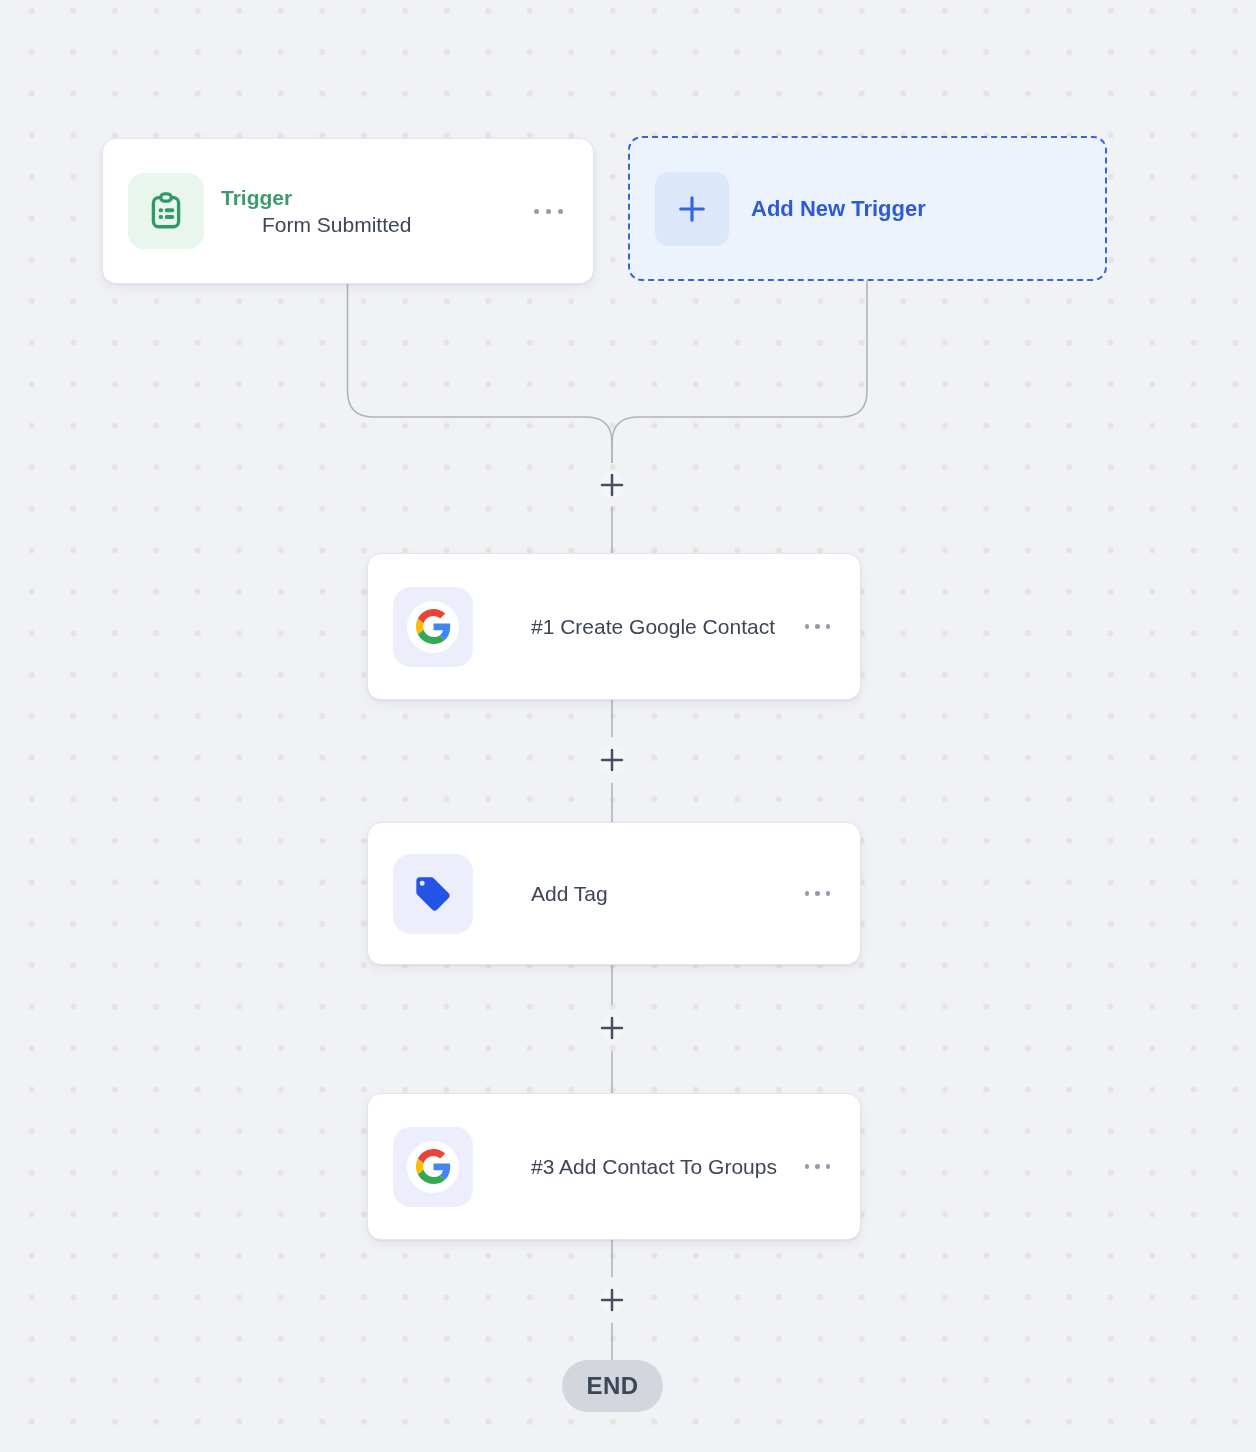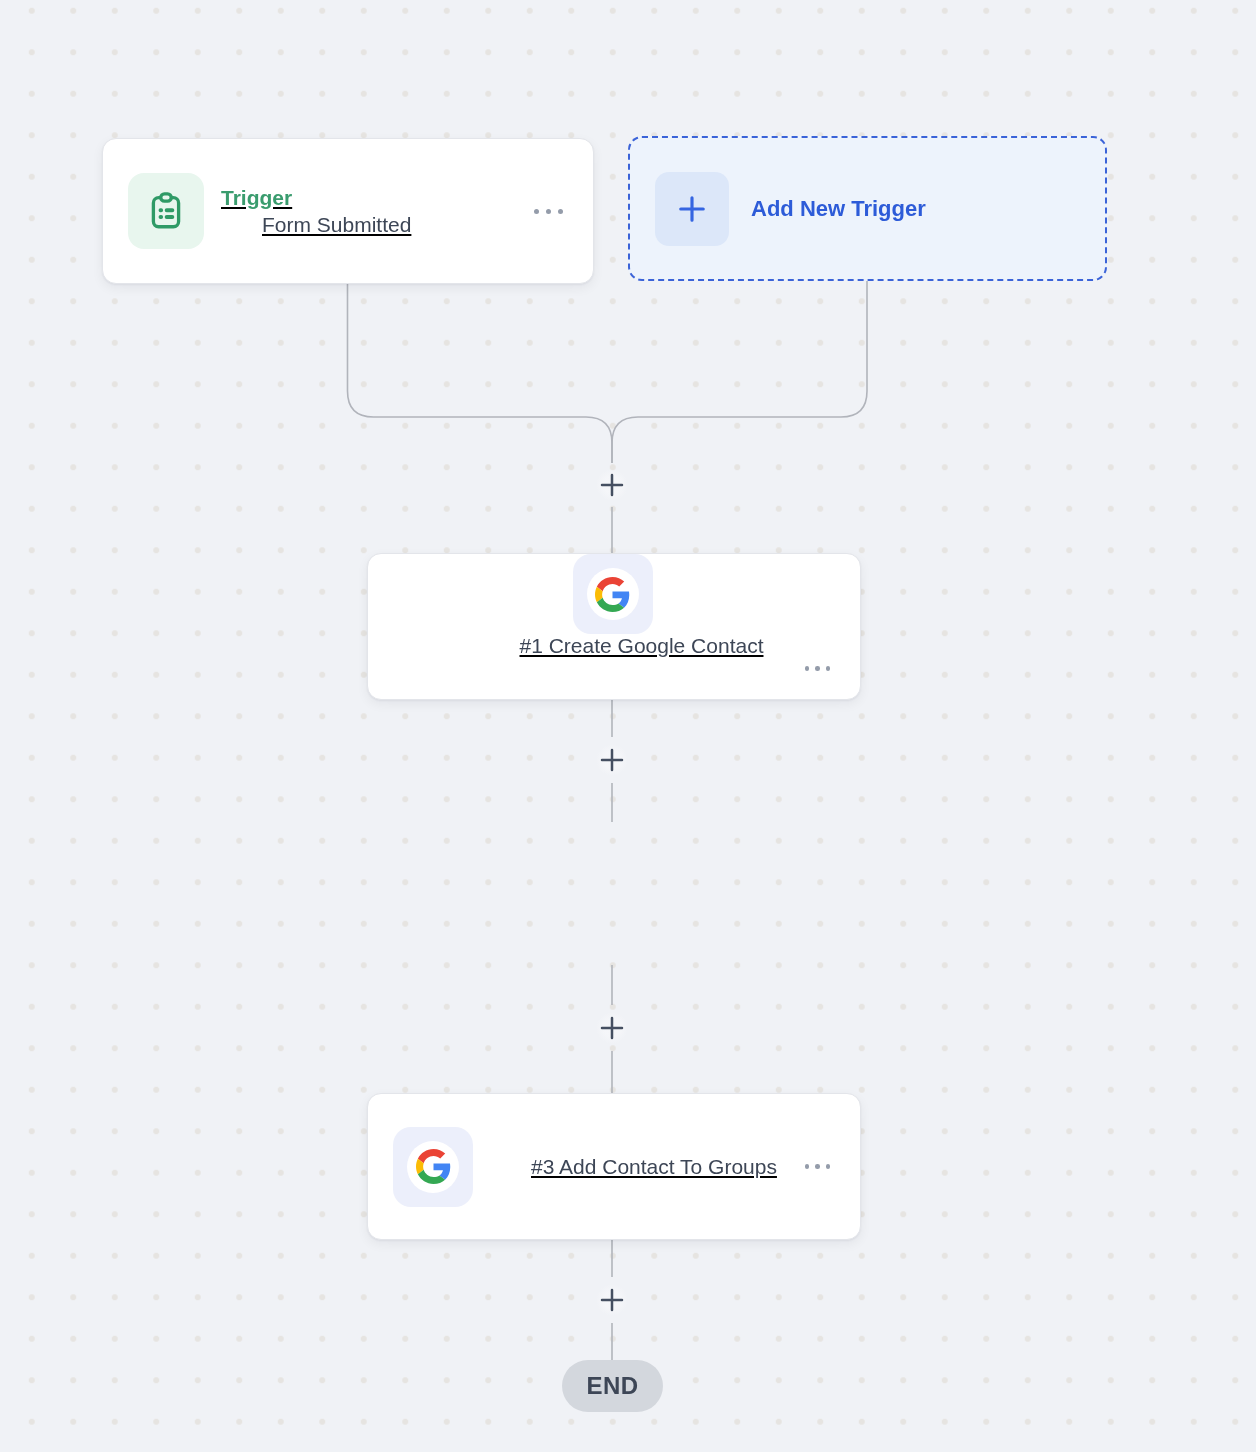--- a/index.html
+++ b/index.html
@@ -36,21 +36,21 @@
   }
 
   .card--trigger   { left: 102px; top: 138px;  width: 492px; height: 146px; }
   .card--addtrig   {
     left: 628px; top: 136px; width: 479px; height: 145px;
     background: #edf3fc;
     border: 2px dashed #3b63d8;
     box-shadow: none;
     cursor: pointer;
   }
-  .card--action1   { left: 367px; top: 553px;  width: 494px; height: 147px; flex-direction: column; }
+  .card--action1   { left: 367px; top: 553px;  width: 494px; height: 147px; }
   .card--action2   { left: 367px; top: 822px;  width: 494px; height: 143px; }
   .card--action3   { left: 367px; top: 1093px; width: 494px; height: 147px; }
 
   .icon-box {
     flex: 0 0 auto;
     display: flex;
     align-items: center;
     justify-content: center;
     border-radius: 16px;
   }
@@ -58,21 +58,21 @@
   .icon-box--plus   { width: 74px; height: 74px; background: #dce7f9; border-radius: 14px; }
   .icon-box--blue   { width: 80px; height: 80px; background: #eceffb; border-radius: 18px; }
 
   .g-circle {
     width: 52px; height: 52px;
     background: #ffffff;
     border-radius: 50%;
     display: flex; align-items: center; justify-content: center;
   }
 
-  .texts { margin-left: 17px; display: flex; flex-direction: column; gap: 3px; text-decoration: underline; }
+  .texts { margin-left: 17px; display: flex; flex-direction: column; gap: 3px; }
   .category { font-size: 21px; font-weight: 700; color: #3a9c6e; }
   .node-title { font-size: 21px; font-weight: 400; color: #3d4656; margin-left: 41px; }
   .addtrig-label { margin-left: 22px; font-size: 22px; font-weight: 700; color: #2d5bd8; text-align: center; }
 
   .ellipsis {
     margin-left: auto;
     display: flex;
     gap: 7px;
     padding: 8px 2px;
     cursor: pointer;
@@ -181,20 +181,35 @@
         <i></i>
       </div>
   </div>
 
   <div class="plus-node" style="left:612px; top:760px;">
     <svg width="24" height="24" viewBox="0 0 24 24" fill="none" stroke="#454f61" stroke-width="2.5" stroke-linecap="round">
       <path d="M12 2 V22 M2 12 H22"></path>
     </svg>
   </div>
 
+  <div class="card card--action2">
+    <div class="icon-box icon-box--blue">
+      <svg width="40" height="40" viewBox="0 0 24 24" fill="#2454e6">
+        <path d="M21.41 11.58l-9-9C12.05 2.22 11.55 2 11 2H4c-1.1 0-2 .9-2 2v7c0 .55.22 1.05.59 1.42l9 9c.36.36.86.58 1.41.58s1.05-.22 1.41-.59l7-7c.37-.36.59-.86.59-1.41s-.22-1.06-.59-1.42zM5.5 7C4.67 7 4 6.33 4 5.5S4.67 4 5.5 4 7 4.67 7 5.5 6.33 7 5.5 7z"></path>
+      </svg>
+    </div>
+    <div class="texts">
+      <div class="node-title">Add Tag</div>
+    </div>
+    <div class="ellipsis ellipsis--small">
+        <i></i>
+        <i></i>
+        <i></i>
+      </div>
+  </div>
 
   <div class="plus-node" style="left:612px; top:1028px;">
     <svg width="24" height="24" viewBox="0 0 24 24" fill="none" stroke="#454f61" stroke-width="2.5" stroke-linecap="round">
       <path d="M12 2 V22 M2 12 H22"></path>
     </svg>
   </div>
 
   <div class="card card--action3">
     <div class="icon-box icon-box--blue">
       <div class="g-circle">

